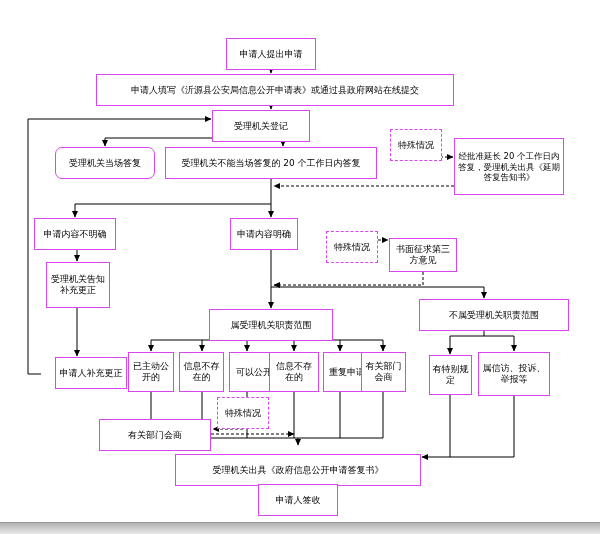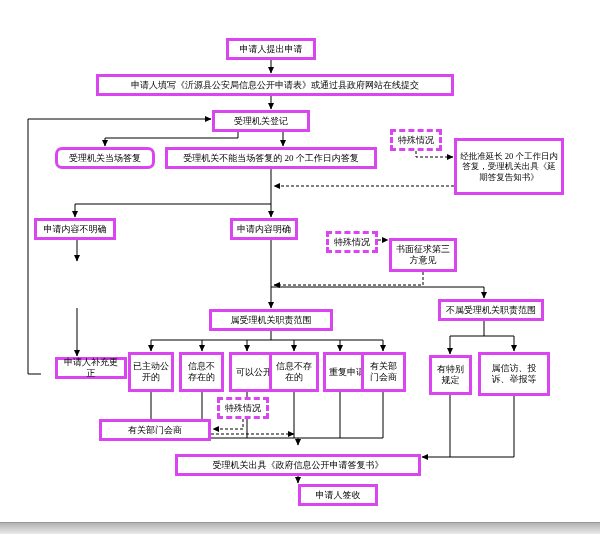--- a/index.html
+++ b/index.html
@@ -4,24 +4,24 @@
 <style>
   * { margin:0; padding:0; box-sizing:border-box; }
   html,body { background:#fff; }
   body { font-family:"DejaVu Sans","Liberation Sans",sans-serif; }
   .canvas {
     position:relative; width:600px; height:534px;
     background:#ffffff; overflow:hidden;
   }
   .svg-layer { position:absolute; left:0; top:0; }
   .node {
-    position:absolute; border:3px solid #d946ef; background:#fff;
+    position:absolute; border:1px solid #d946ef; background:#fff;
     display:flex; align-items:center; justify-content:center;
     text-align:center; font-size:9px; line-height:1.18;
-    padding:8px 2px; color:#000;font-family:Liberation Serif, serif;
+    padding:15px 2px; color:#000;
   }
   .dashed { border-style:dashed; }
   .small { font-size:8.5px; }
   .bottom-bar {
     position:absolute; left:0; right:0; bottom:0; height:12px;
     background:linear-gradient(#b3b3b3,#e9e9e9);
     border-top:1px solid #989898;
   }
 </style>
 </head>
@@ -102,26 +102,27 @@
   <div class="node small" style="left:454px;top:138px;width:110px;height:57px;">经批准延长 20 个工作日内答复，受理机关出具《延期答复告知书》</div>
 
   <div class="node" style="left:34px;top:218px;width:82px;height:18px;">申请内容不明确</div>
 
   <div class="node" style="left:230px;top:218px;width:68px;height:18px;">申请内容明确</div>
 
   <div class="node dashed" style="left:326px;top:231px;width:52px;height:17px;">特殊情况</div>
 
   <div class="node" style="left:389px;top:238px;width:68px;height:34px;">书面征求第三方意见</div>
 
+  <div class="node" style="left:46px;top:262px;width:64px;height:46px;">受理机关告知补充更正</div>
 
   <div class="node" style="left:41px;top:357px;width:72px;height:22px;margin-left:14px;">申请人补充更正</div>
 
   <div class="node" style="left:209px;top:309px;width:124px;height:19px;">属受理机关职责范围</div>
 
-  <div class="node" style="left:438px;top:299px;width:106px;height:19px;">不属受理机关职责范围</div>
+  <div class="node" style="left:419px;top:299px;width:150px;height:19px;">不属受理机关职责范围</div>
 
   <div class="node" style="left:128px;top:352px;width:46px;height:40px;">已主动公开的</div>
 
   <div class="node" style="left:179px;top:352px;width:45px;height:40px;">信息不存在的</div>
 
   <div class="node" style="left:229px;top:352px;width:50px;height:40px;">可以公开</div>
 
   <div class="node" style="left:269px;top:352px;width:50px;height:40px;">信息不存在的</div>
 
   <div class="node" style="left:323px;top:352px;width:48px;height:40px;">重复申请</div>
@@ -131,16 +132,16 @@
   <div class="node" style="left:429px;top:355px;width:43px;height:40px;">有特别规定</div>
 
   <div class="node" style="left:478px;top:352px;width:72px;height:44px;">属信访、投诉、举报等</div>
 
   <div class="node dashed" style="left:217px;top:397px;width:52px;height:17px;">特殊情况</div>
 
   <div class="node" style="left:99px;top:419px;width:112px;height:20px;">有关部门会商</div>
 
   <div class="node" style="left:175px;top:446px;width:246px;height:21px;margin-top:8px;">受理机关出具《政府信息公开申请答复书》</div>
 
-  <div class="node" style="left:258px;top:484px;width:80px;height:18px;margin-left:40px;">申请人签收</div>
+  <div class="node" style="left:258px;top:484px;width:80px;height:18px;">申请人签收</div>
 
   <div class="bottom-bar"></div>
 </div>
 
 </body></html>

